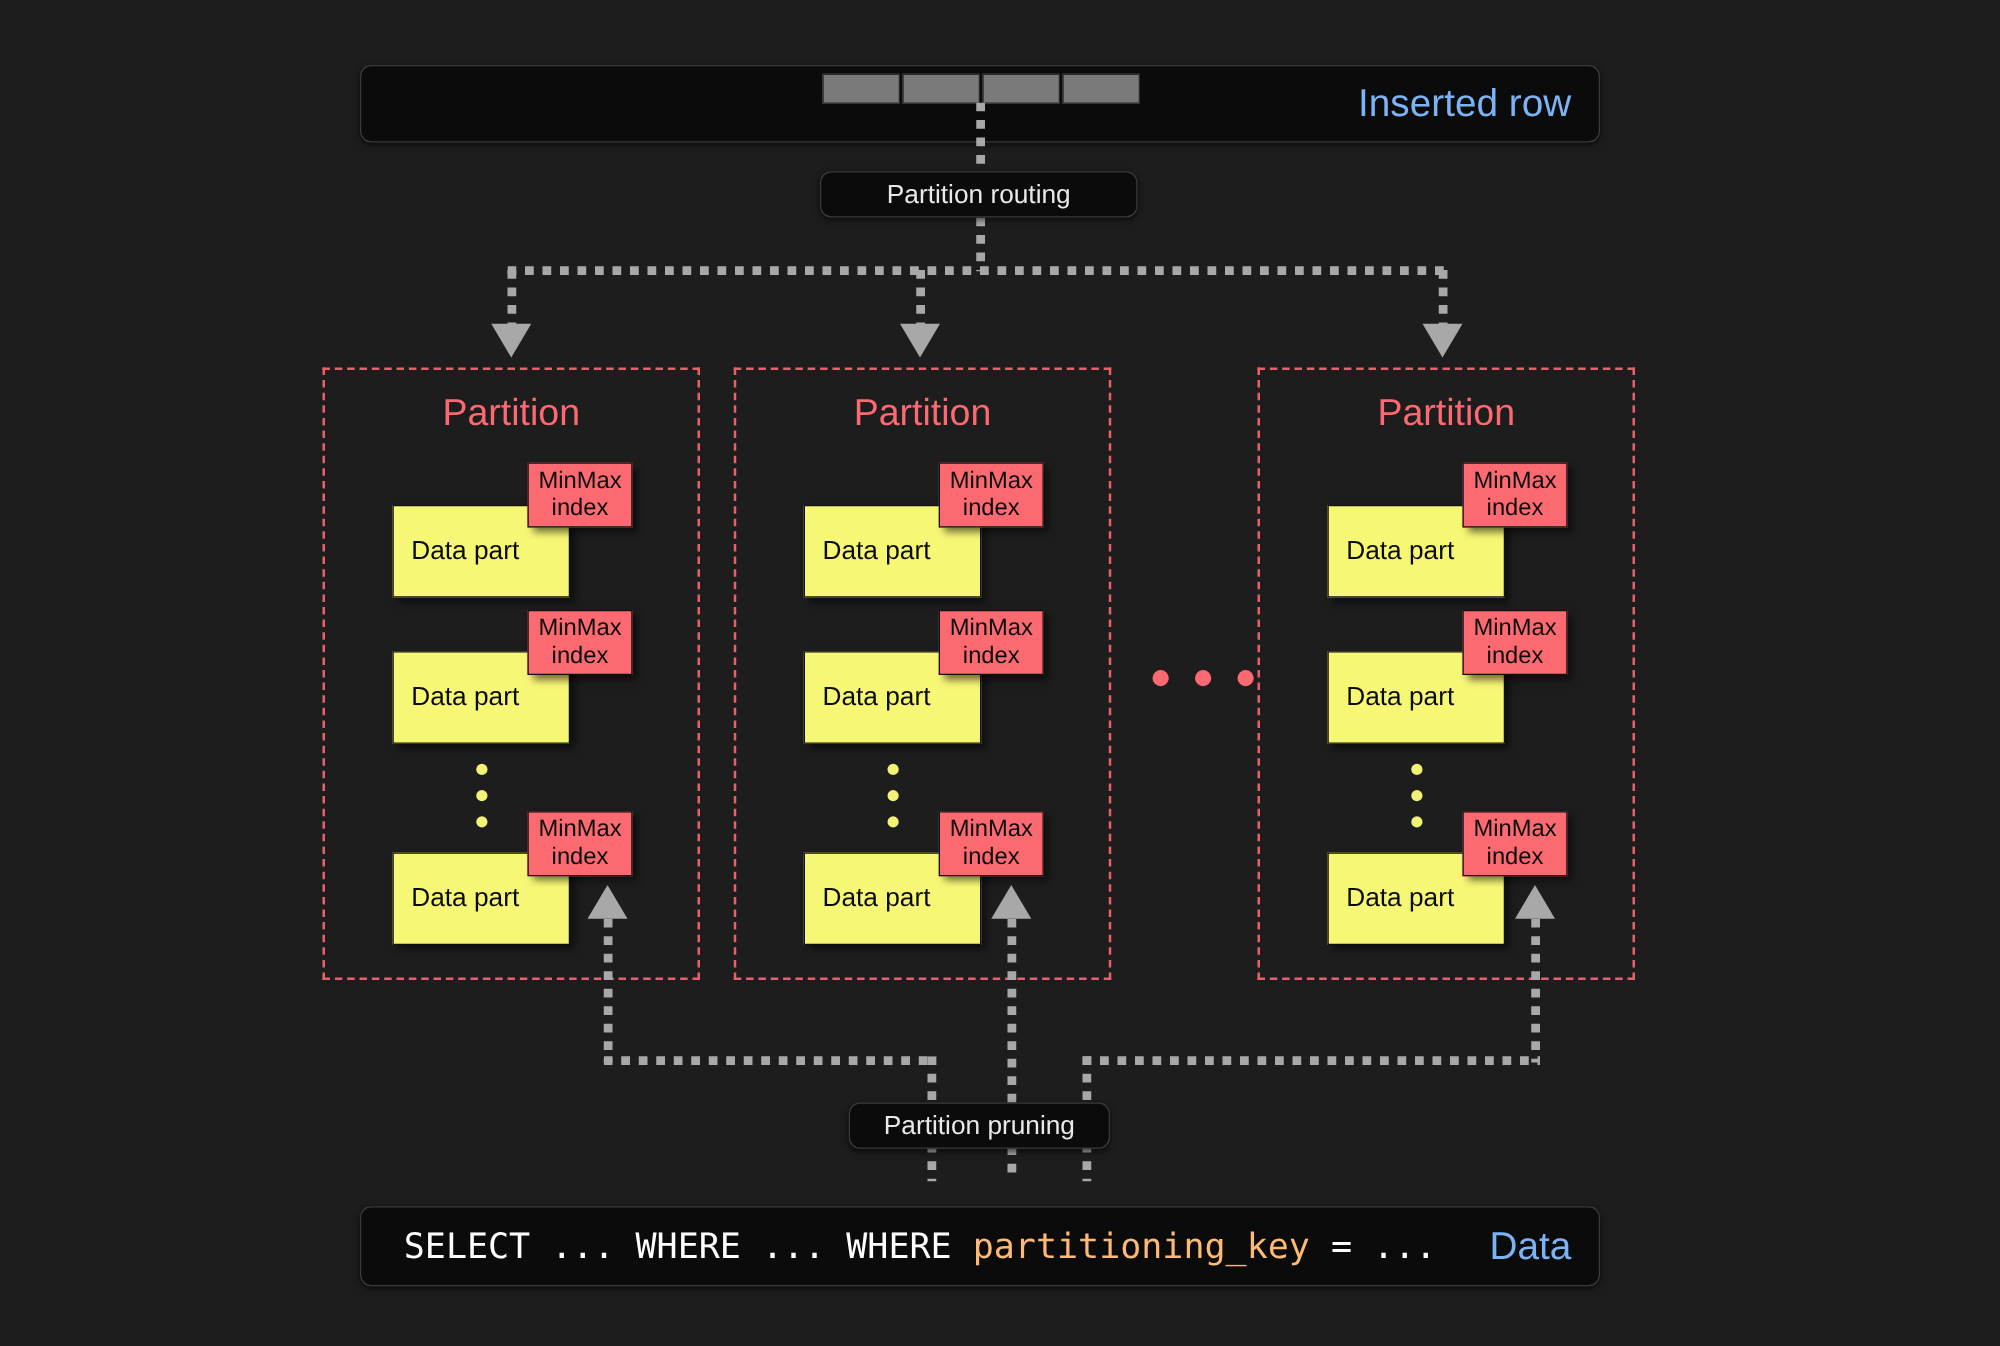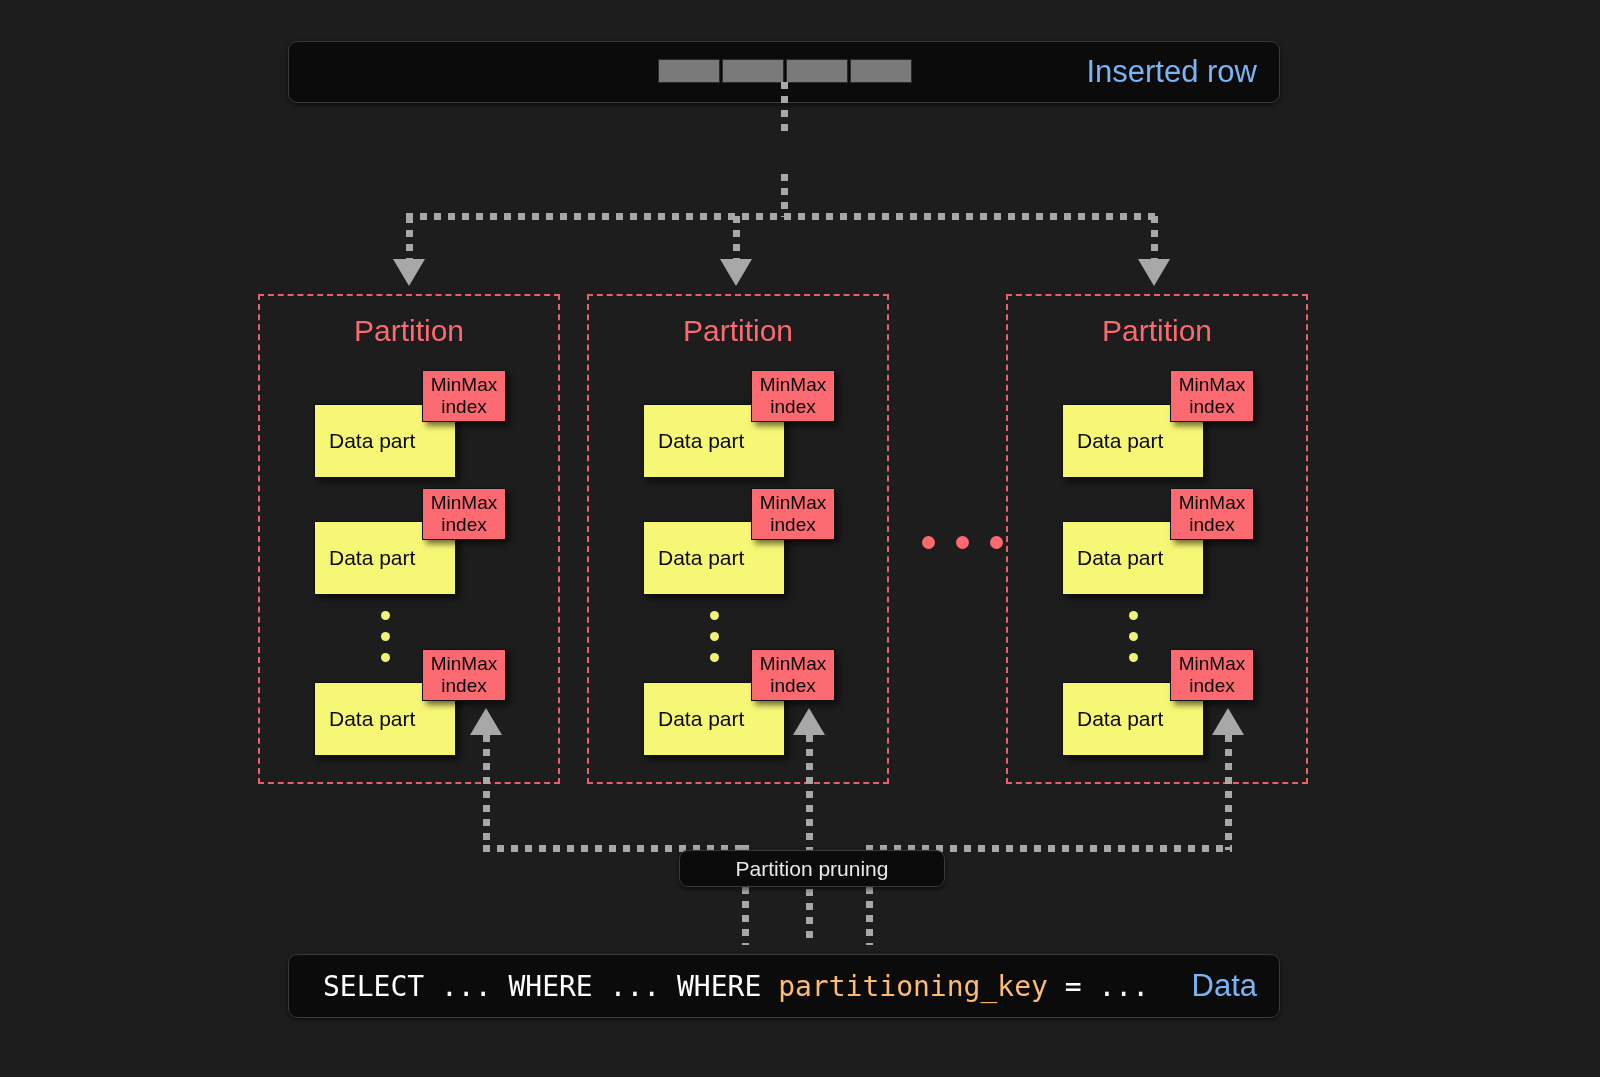--- a/index.html
+++ b/index.html
@@ -11,20 +11,21 @@
   }
   #stage { position: relative; width: 1600px; height: 1077px; }
 
   
   .darkbar {
     position: absolute;
     background: #0b0b0b;
     border: 1px solid #3a3a3a;
     border-radius: 9px;
     box-shadow: 0 2px 5px rgba(0,0,0,.6);
+    margin-top: 11px;
   }
   .bar-right-label {
     position: absolute;
     right: 22px; top: 50%; transform: translateY(-50%);
     color: #7ab4f5;
     font-size: 31px;
     white-space: nowrap;
   }
 
   
@@ -140,20 +141,23 @@
   </div>
   <div class="rowcells" style="left:658px; top:59px;">
     <div class="rowcell"></div>
     <div class="rowcell"></div>
     <div class="rowcell"></div>
     <div class="rowcell"></div>
   </div>
 
   <div class="dotv" style="left:781px; top:82px; height:56px;"></div>
 
+  <div class="pill" style="left:656px; top:137px; width:254px; height:37px;">
+    <span>Partition routing</span>
+  </div>
 
   <div class="dotv" style="left:781px; top:174px; height:43px;"></div>
 
   <div class="doth" style="left:406px; top:213px; width:752px;"></div>
 
   <div class="dotv" style="left:406px; top:216px; height:47px;"></div>
   <div class="arrow-down" style="left:393px; top:259px;"></div>
 
   <div class="dotv" style="left:733px; top:216px; height:47px;"></div>
   <div class="arrow-down" style="left:720px; top:259px;"></div>
@@ -260,21 +264,21 @@
 
   <div class="arrow-up" style="left:1212px; top:708px;"></div>
   <div class="dotv" style="left:1225px; top:735px; height:115px;"></div>
 
   <div class="doth" style="left:483px; top:845px; width:266px;"></div>
   <div class="doth" style="left:866px; top:845px; width:366px;"></div>
 
   <div class="dotv" style="left:742px; top:845px; height:100px;"></div>
   <div class="dotv" style="left:866px; top:845px; height:100px;"></div>
 
-  <div class="pill" style="left:679px; top:850px; width:266px; height:37px;">
+  <div class="pill" style="left:679px; top:882px; width:209px; height:37px;">
     <span>Partition pruning</span>
   </div>
 
   <div class="darkbar" style="left:288px; top:954px; width:992px; height:64px;">
     <div class="sql"><span>SELECT ... WHERE ... WHERE </span><span class="key">partitioning_key</span><span> = ...</span></div>
     <div class="bar-right-label">Data</div>
   </div>
 
 </div>
 

